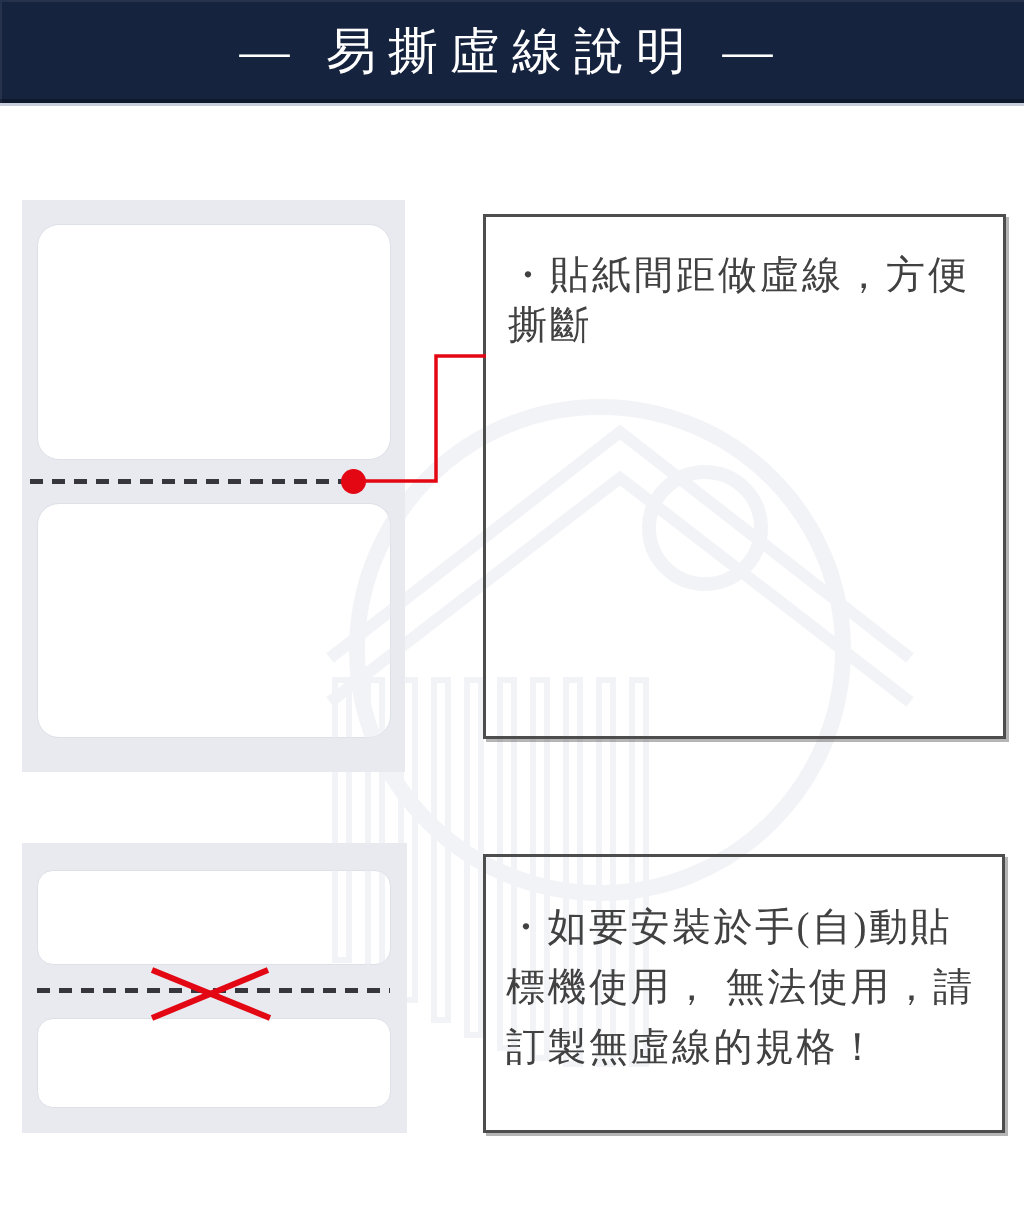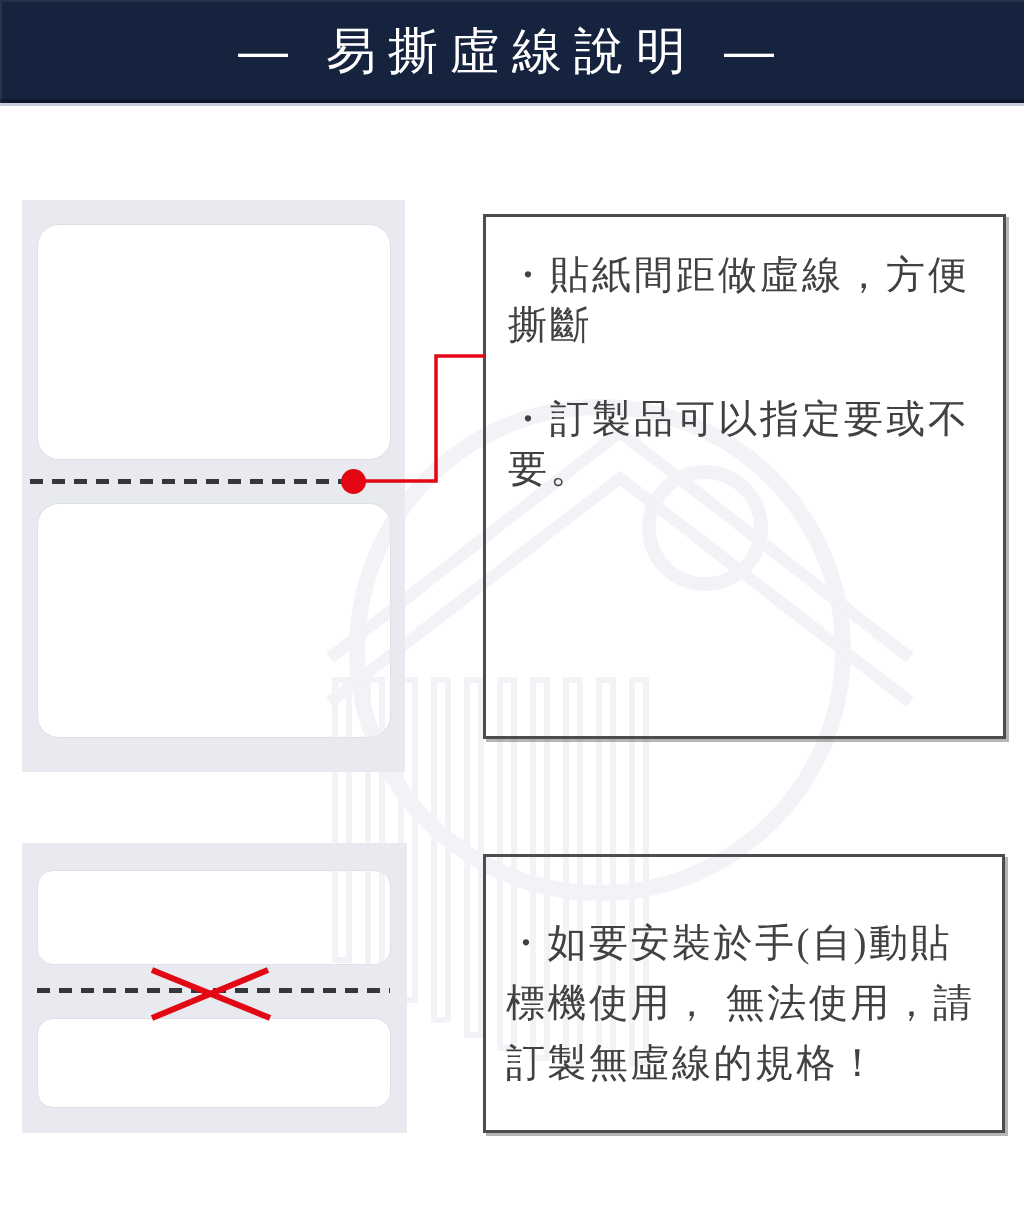--- a/index.html
+++ b/index.html
@@ -9,21 +9,21 @@
   }
   
   .banner{
     position:absolute;left:0;top:0;width:1024px;height:103px;
     background:#16233e;border-bottom:3px solid #c7ced9;
     box-shadow:inset 0 -4px 0 rgba(0,0,0,.28), inset 2px 2px 0 rgba(255,255,255,.07);
     display:flex;align-items:center;justify-content:center;
   }
   .banner h1{
     margin:0;color:#ffffff;font-weight:500;font-size:50px;letter-spacing:12px;
-    font-family:Liberation Sans, sans-serif;white-space:nowrap;
+    font-family:Liberation Serif, serif;white-space:nowrap;
   }
   
   .backing{position:absolute;background:#e8eaef;z-index:1;}
   .backing-top{left:22px;top:200px;width:383px;height:572px;}
   .backing-bottom{left:22px;top:843px;width:385px;height:290px;}
   .sticker{position:absolute;background:#ffffff;border:1px solid #dde0e7;box-sizing:border-box;z-index:1;}
   .st-t1{left:37px;top:224px;width:354px;height:236px;border-radius:22px;}
   .st-t2{left:37px;top:503px;width:354px;height:235px;border-radius:22px;}
   .st-b1{left:37px;top:870px;width:354px;height:95px;border-radius:16px;}
   .st-b2{left:37px;top:1018px;width:354px;height:90px;border-radius:16px;}
@@ -41,21 +41,21 @@
   .xmark{position:absolute;left:147px;top:966px;z-index:4;}
   
   .callout{
     position:absolute;box-sizing:border-box;border:3px solid #4d4d4d;
     box-shadow:3px 3px 0 rgba(90,90,90,.45);background:transparent;z-index:3;
     color:#414141;font-size:39px;
   }
   .callout p{margin:0 0 44px 0;white-space:pre-line;}
   .callout .red{color:#d31420;}
   .callout-top{left:483px;top:214px;width:523px;height:525px;padding:33px 8px 0 22px;line-height:50px;letter-spacing:3px;}
-  .callout-bottom{left:483px;top:854px;width:522px;height:279px;padding:56px 6px 0 20px;line-height:60px;letter-spacing:2.5px;}
+  .callout-bottom{left:483px;top:854px;width:522px;height:279px;padding:40px 6px 0 20px;line-height:60px;letter-spacing:2.5px;}
   
   .watermark{position:absolute;left:280px;top:380px;z-index:2;opacity:.55;pointer-events:none;}
 </style>
 </head>
 <body>
 
 <div class="page">
 
   <header class="banner">
     <h1>— 易撕虛線說明 —</h1>
@@ -85,22 +85,20 @@
     <div class="dash-line dash-top"></div>
     <div class="dot"></div>
     <svg class="connector" width="150" height="140" viewBox="0 0 150 140" fill="none">
       <polyline points="13,131 96,131 96,6 146,6" stroke="#e30613" stroke-width="3.5"></polyline>
     </svg>
   </section>
 
   <aside class="callout callout-top">
     <p><span>・貼紙間距做虛線，方便
 撕斷</span><span class="red"></span><span></span></p>
-    <p><span>・訂製品可以指定要或不
-要。</span><span class="red"></span><span></span></p>
   </aside>
 
   <section>
     <div class="backing backing-bottom"></div>
     <div class="sticker st-b1"></div>
     <div class="sticker st-b2"></div>
     <div class="dash-line dash-bottom"></div>
     <svg class="xmark" width="128" height="56" viewBox="0 0 128 56" fill="none">
       <line x1="5" y1="4" x2="123" y2="52" stroke="#e30613" stroke-width="6"></line>
       <line x1="121" y1="4" x2="5" y2="52" stroke="#e30613" stroke-width="6"></line>

